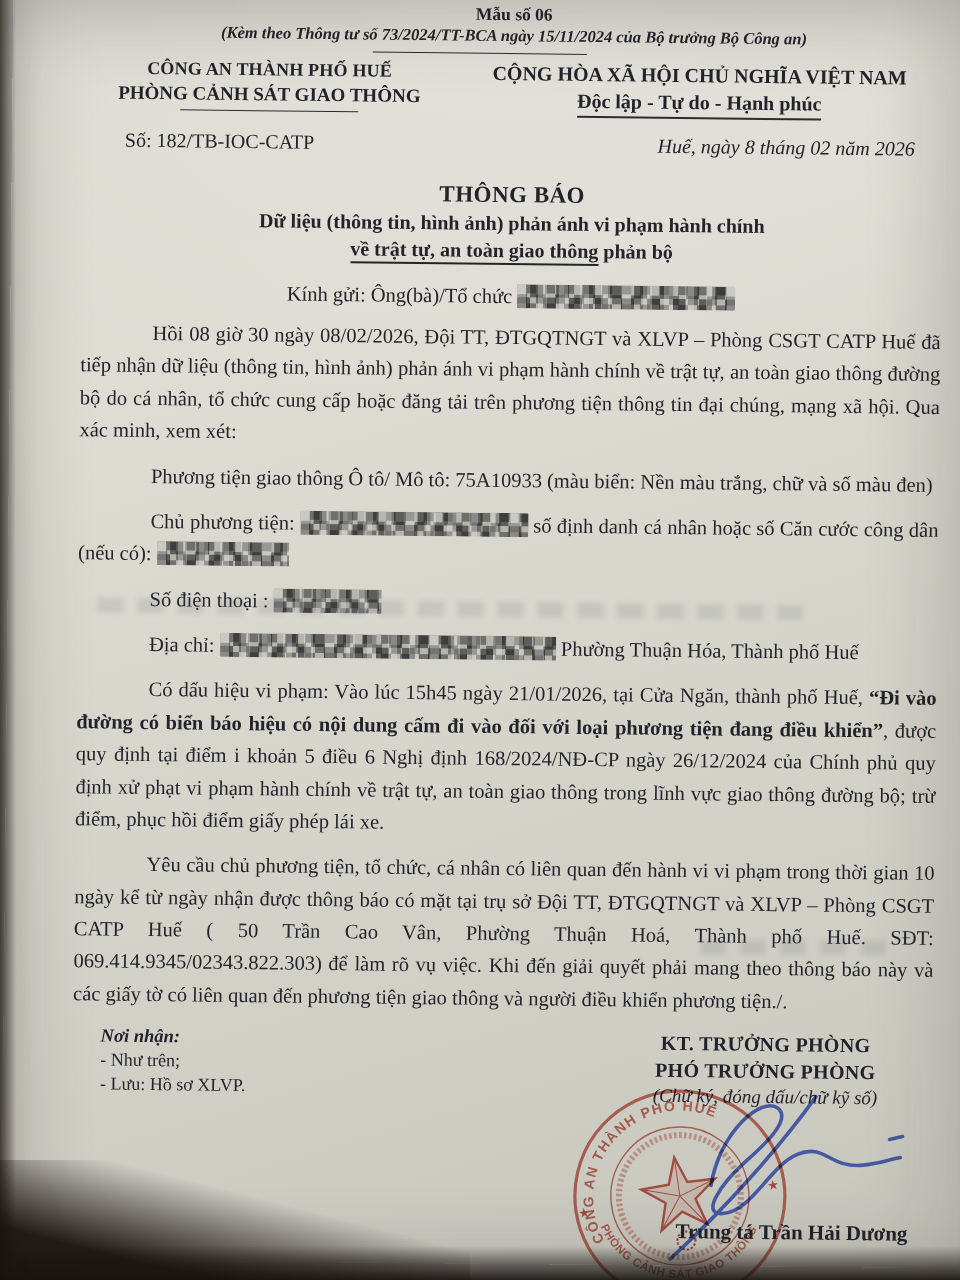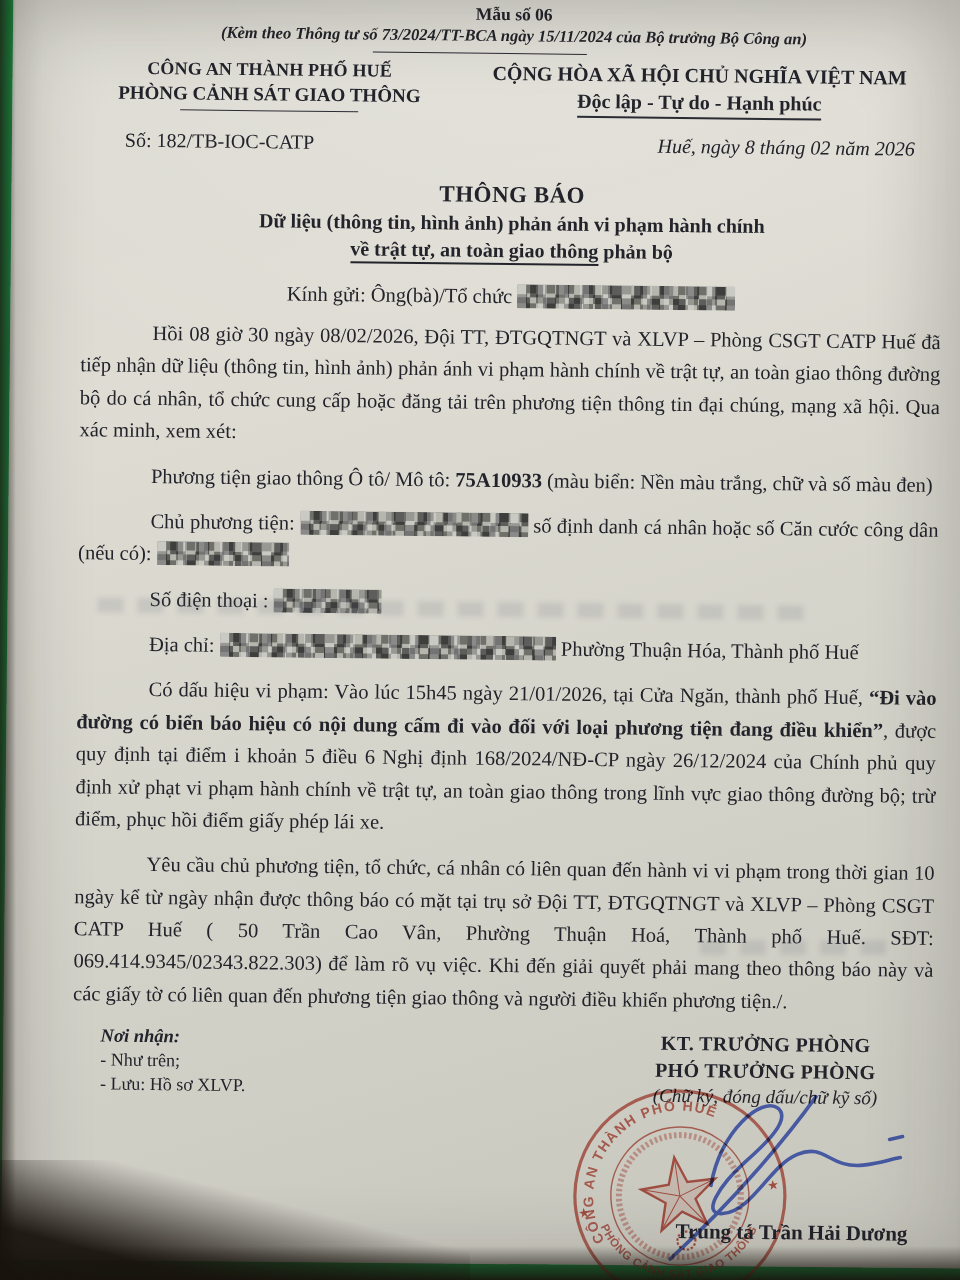--- a/index.html
+++ b/index.html
@@ -1,17 +1,17 @@
 <!DOCTYPE html>
 <html><head>
 <meta charset="utf-8">
 <style>
   html,body{margin:0;padding:0;background:#1f1913;}
   .photo{position:relative;width:960px;height:1280px;overflow:hidden;
-         background:#22c55e;font-family:"Liberation Serif","DejaVu Serif",serif;}
+         background:#ffffff;font-family:"Liberation Serif","DejaVu Serif",serif;}
   .paper{position:absolute;left:8px;top:-30px;width:984px;height:1294px;
          transform:rotate(0.55deg);transform-origin:50% 45%;
          background:
            radial-gradient(120% 60% at 50% 0%, rgba(255,255,255,.20), rgba(255,255,255,0) 60%),
            linear-gradient(to right, rgba(0,0,0,.06) 0, rgba(0,0,0,0) 3%, rgba(0,0,0,0) 92%, rgba(255,255,255,.16) 97%, rgba(0,0,0,.05) 100%),
            linear-gradient(163deg,#dbdad1 0%,#dedcd3 28%,#d6d5cc 55%,#cfcec5 78%,#c6c5bc 100%);
          box-shadow:0 0 40px rgba(0,0,0,.5);}
   .content{position:relative;color:#23242b;padding:34px 54px 0 70px;
            transform:rotate(0.1deg);}
   .c{text-align:center;}
@@ -35,21 +35,21 @@
   .doc-num{font-size:20px;margin-left:42px;}
   .place-date{font-size:20px;font-style:italic;margin-left:auto;margin-right:28px;}
 
   .title{font-size:23px;font-weight:bold;margin-top:26px;letter-spacing:.5px;}
   .subtitle{font-size:20px;font-weight:bold;margin-top:4px;}
   .u-part{border-bottom:2px solid #23242b;padding-bottom:2px;}
 
   .greeting{font-size:20.5px;margin-top:22px;text-align:center;}
 
   p.body{font-size:20.5px;line-height:1.58;text-align:justify;margin:13px 0 0 0;text-indent:72px;}
-  .plate{font-weight:bold;}
+  .plate{font-weight:normal;}
 
   .px{display:inline-block;height:24px;vertical-align:-5px;border-radius:1px;
       background:
         repeating-linear-gradient(90deg, rgba(255,255,255,.28) 0 9px, rgba(255,255,255,0) 9px 21px),
         repeating-conic-gradient(rgba(20,20,24,.55) 0% 25%, rgba(20,20,24,0) 0% 50%),
         repeating-conic-gradient(#70706a 0% 25%, #b6b6ae 0% 50%);
       background-size:auto, 26px 26px, 19px 19px;}
   .px-name{width:218px;}
   .px-owner{width:228px;}
   .px-cccd{width:132px;}

